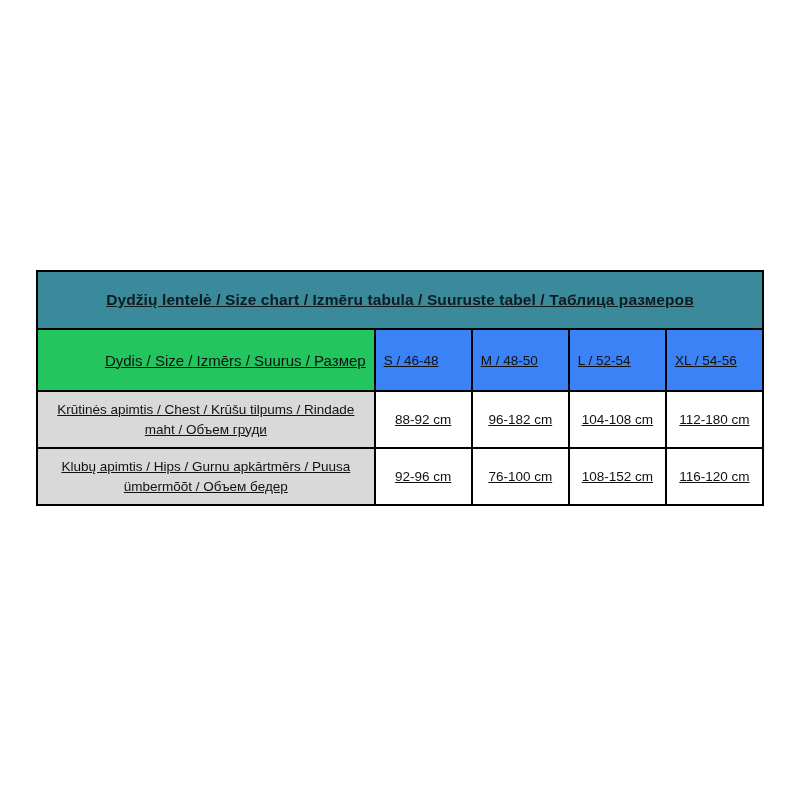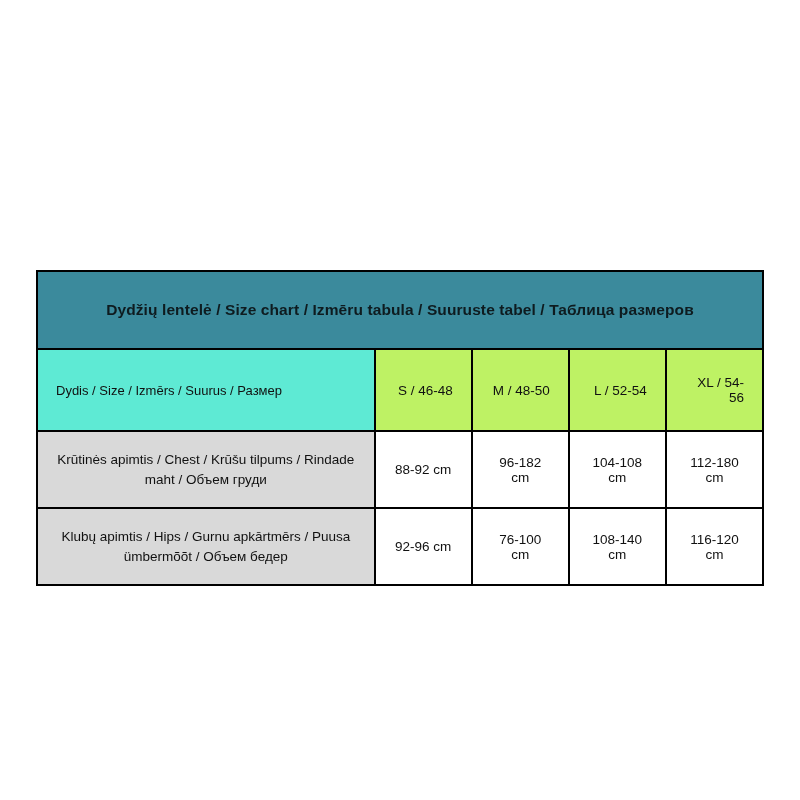--- a/index.html
+++ b/index.html
@@ -21,48 +21,49 @@
     top: 270px;
     width: 728px;
   }
   table.size-chart {
     width: 100%;
     border-collapse: collapse;
     table-layout: fixed;
   }
   table.size-chart td, table.size-chart th {
     border: 2px solid #000000;
-    padding: 18px;
+    padding: 8px;
+    text-decoration: underline;
   }
   .title-cell {
     background: #3b8a9c;
     color: #0e1b1f;
     font-weight: bold;
     font-size: 15.5px;
     text-align: center;
     height: 40px;
     letter-spacing: 0.1px;
   }
   .label-cell {
     background: #d9d9d9;
     text-align: center;
     font-size: 13.5px;
     line-height: 1.45;
     padding: 8px 10px;
   }
   .header-label-cell {
-    background: #5eead4;
-    text-align: left;
-    font-size: 13px;
+    background: #22c55e;
+    text-align: right;
+    font-size: 15px;
     height: 44px;
     padding: 4px 10px;
   }
   .header-size-cell {
-    background: #bef264;
-    text-align: right;
+    background: #3b82f6;
+    text-align: left;
     font-size: 13.5px;
     height: 44px;
   }
   .value-cell {
     background: #ffffff;
     text-align: center;
     font-size: 13.5px;
     padding: 8px 4px;
     border-radius: 15px;
   }
@@ -96,18 +97,18 @@
         <td class="label-cell">Krūtinės apimtis / Chest / Krūšu tilpums /  Rindade maht / Объем груди</td>
         <td class="value-cell">88-92 cm</td>
         <td class="value-cell">96-182 cm</td>
         <td class="value-cell">104-108 cm</td>
         <td class="value-cell">112-180 cm</td>
       </tr>
       <tr>
         <td class="label-cell">Klubų apimtis / Hips / Gurnu apkārtmērs / Puusa ümbermõõt / Объем бедер</td>
         <td class="value-cell">92-96 cm</td>
         <td class="value-cell">76-100 cm</td>
-        <td class="value-cell">108-140 cm</td>
+        <td class="value-cell">108-152 cm</td>
         <td class="value-cell">116-120 cm</td>
       </tr>
     </tbody>
   </table>
 </div>
 
 </body></html>

